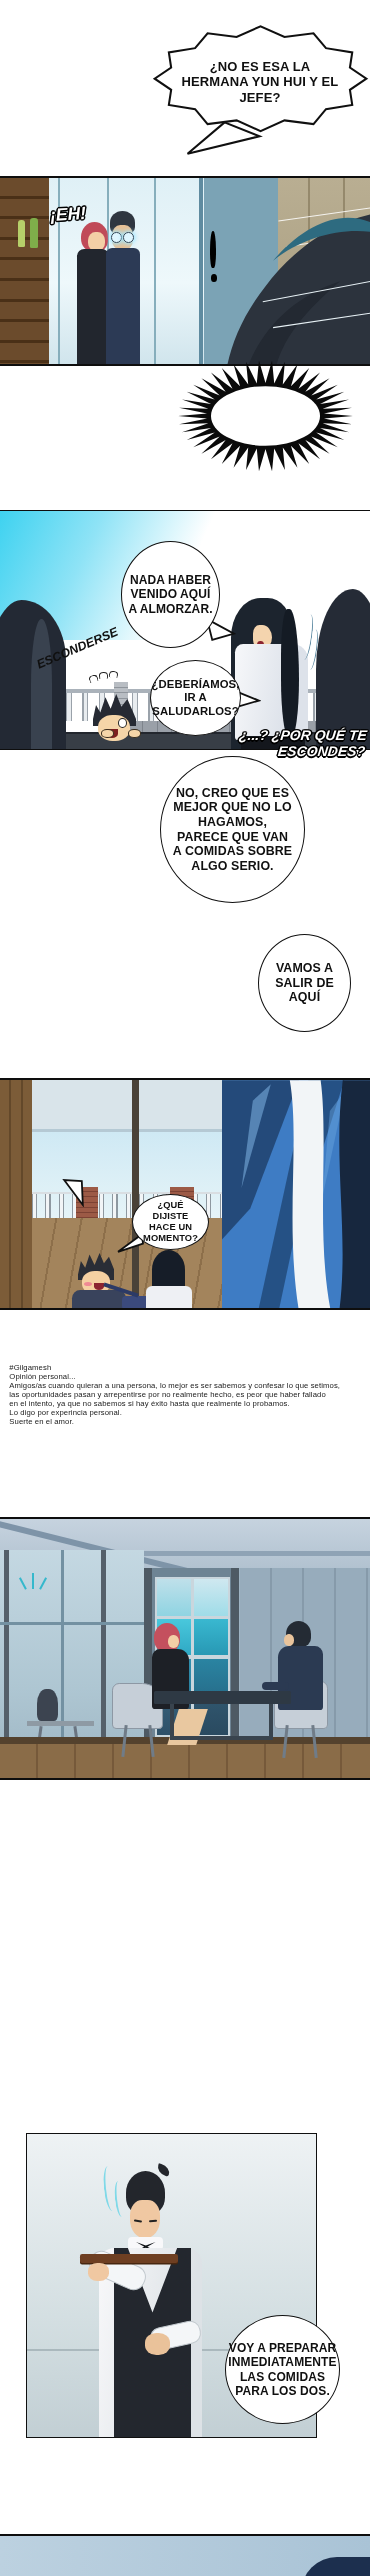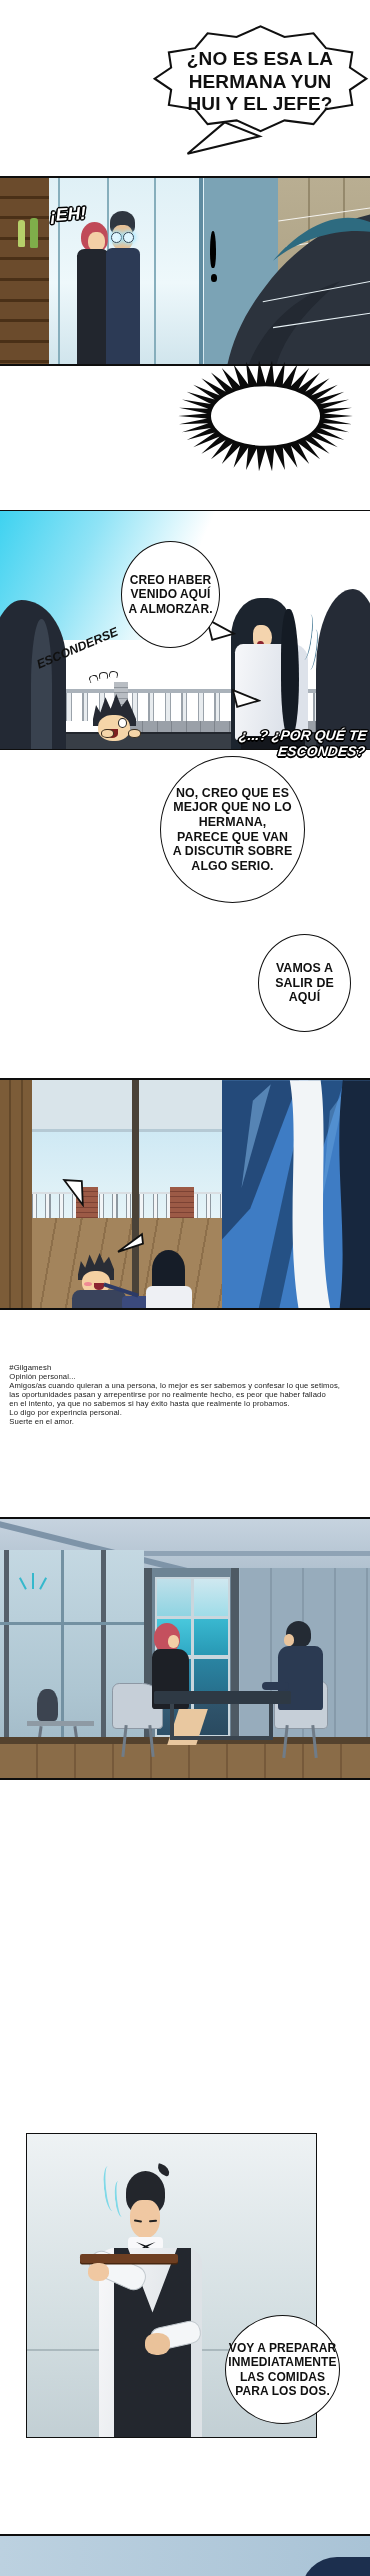--- a/index.html
+++ b/index.html
@@ -19,21 +19,21 @@
 </head>
 <body>
 
 <div id="page">
 
   <svg class="abs" style="left:147px;top:16.5px;" width="224" height="147" viewBox="0 0 434 286">
     <polygon points="150,205 78,266 218,232" fill="#ffffff" stroke="#101010" stroke-width="4"></polygon>
     <polygon fill="#ffffff" stroke="#101010" stroke-width="4" stroke-linejoin="miter" points="426.0,120.0 393.9,141.7 398.4,171.0 347.3,179.4 323.0,208.3 266.6,201.1 220.0,222.0 173.4,201.1 117.0,208.3 92.7,179.4 41.6,171.0 46.1,141.7 14.0,120.0 46.1,98.3 41.6,69.0 92.7,60.6 117.0,31.7 173.4,38.9 220.0,18.0 266.6,38.9 323.0,31.7 347.3,60.6 398.4,69.0 393.9,98.3"></polygon>
   </svg>
   <div class="abs" style="left:170px;top:41px;width:180px;height:82px;display:flex;align-items:center;justify-content:center;text-align:center;">
-    <span class="btxt" style="font-size:19px;">¿NO ES ESA LA HERMANA YUN HUI Y EL JEFE?</span>
+    <span class="btxt" style="font-size:13px;">¿NO ES ESA LA HERMANA YUN HUI Y EL JEFE?</span>
   </div>
 
   <div class="panel" style="top:176px;height:190px;background:#7ba3b5;">
     <div class="abs" style="left:49px;top:0;width:155px;height:190px;background:linear-gradient(180deg,#dff0f6,#eef8fb 55%,#cfe4ec);"></div>
     <div class="vline" style="left:58px;background:#86aebc;"></div>
     <div class="vline" style="left:107px;background:#86aebc;"></div>
     <div class="vline" style="left:154px;background:#86aebc;"></div>
     <div class="vline" style="left:199px;width:4.1px;background:#5f8ba0;"></div>
     <div class="abs" style="left:278px;top:0;width:93px;height:190px;background:linear-gradient(180deg,#b9ae92,#a79c7e);"></div>
     <div class="vline" style="left:308px;background:#95896c;"></div>
@@ -107,32 +107,35 @@
     <div class="abs" style="left:109px;top:160px;width:7.2px;height:6.2px;border:1.3px solid #222;border-bottom:none;border-radius:50% 50% 0 0;transform:rotate(8deg);"></div>
     <div class="abs" style="left:34px;top:130px;transform:rotate(-23deg);font-size:12.4px;font-weight:800;font-style:italic;color:#101010;">
       <span>ESCONDERSE</span>
     </div>
   </div>
 
   <svg class="abs" style="left:205px;top:617px;" width="31" height="27" viewBox="0 0 60 52">
     <polygon points="4,4 56,32 14,44" fill="#fff" stroke="#101010" stroke-width="3.5"></polygon>
   </svg>
   <div class="bubble" style="left:121px;top:541px;width:99px;height:107px;">
-    <span class="btxt" style="font-size:12px;">CREO HABER VENIDO AQUÍ A ALMORZAR.</span>
+    <span class="btxt" style="font-size:12px;">NADA HABER VENIDO AQUÍ A ALMORZAR.</span>
   </div>
 
   <svg class="abs" style="left:232px;top:687px;" width="29" height="23" viewBox="0 0 56 44">
     <polygon points="2,6 52,26 10,38" fill="#fff" stroke="#101010" stroke-width="3.5"></polygon>
   </svg>
+  <div class="bubble" style="left:150px;top:660px;width:91px;height:76px;">
+    <span class="btxt" style="font-size:11.3px;">¿DEBERÍAMOS, IR A SALUDARLOS?</span>
+  </div>
   <div class="abs fxtext" style="left:170px;top:727px;width:196px;font-size:14px;transform:skewX(-6deg);text-align:right;">
     <span>¿...? ¿POR QUÉ TE ESCONDES?</span>
   </div>
 
   <div class="bubble" style="left:160px;top:756px;width:145px;height:147px;">
-    <span class="btxt" style="font-size:12.4px;padding:10.3px;">NO, CREO QUE ES MEJOR QUE NO LO HERMANA, PARECE QUE VAN A DISCUTIR SOBRE ALGO SERIO.</span>
+    <span class="btxt" style="font-size:12.4px;padding:10.3px;">NO, CREO QUE ES MEJOR QUE NO LO HAGAMOS, PARECE QUE VAN A COMIDAS SOBRE ALGO SERIO.</span>
   </div>
   <div class="bubble" style="left:258px;top:934px;width:93px;height:98px;">
     <span class="btxt" style="font-size:12.4px;">VAMOS A SALIR DE AQUÍ</span>
   </div>
 
   <div class="panel" style="top:1078px;height:232px;background:#d9e4ea;">
     <div class="abs" style="left:0;top:0;width:32px;height:232px;background:repeating-linear-gradient(90deg,#7c5c38 0 9.3px,#63482a 9.3px 11.3px);"></div>
     <div class="abs" style="left:32px;top:49px;width:205px;height:87px;background:linear-gradient(180deg,#cfe9f4,#e6f4f8);border-top:3.1px solid #b5c9d4;border-bottom:2.6px solid #b5c9d4;"></div>
     <div class="abs" style="left:32px;top:112px;width:205px;height:27px;background:repeating-linear-gradient(90deg,#8e98a0 0 1px,#f2f5f7 1px 4.1px,#8e98a0 4.1px 5.2px,rgba(0,0,0,0) 5.2px 13.4px);border-top:2.6px solid #d9dee2;"></div>
     <div class="abs" style="left:76px;top:107px;width:21.6px;height:33px;background:repeating-linear-gradient(180deg,#9c5a46 0 4.1px,#7c4234 4.1px 5.2px);"></div>
@@ -162,20 +165,23 @@
     </svg>
   </div>
 
   <svg class="abs" style="left:61px;top:1179px;" width="25" height="28" viewBox="0 0 48 54">
     <polygon points="6,2 42,50 40,4" fill="#fff" stroke="#101010" stroke-width="3.5"></polygon>
   </svg>
 
   <svg class="abs" style="left:117px;top:1232px;" width="27" height="23" viewBox="0 0 52 44">
     <polygon points="48,4 2,38 50,22" fill="#fff" stroke="#101010" stroke-width="3.5"></polygon>
   </svg>
+  <div class="bubble" style="left:132px;top:1194px;width:77px;height:56px;">
+    <span class="btxt" style="font-size:9.3px;">¿QUÉ DIJISTE HACE UN MOMENTO?</span>
+  </div>
 
 
   <div class="abs" style="left:9.3px;top:1363px;width:357px;">
     <div class="note">#Gilgamesh</div>
     <div class="note">Opinión personal...</div>
     <div class="note">Amigos/as cuando quieran a una persona, lo mejor es ser sabemos y confesar lo que setimos,</div>
     <div class="note">las oportunidades pasan y arrepentirse por no realmente hecho, es peor que haber fallado</div>
     <div class="note">en el intento, ya que no sabemos si hay éxito hasta que realmente lo probamos.</div>
     <div class="note">Lo digo por experincia personal.</div>
     <div class="note">Suerte en el amor.</div>

